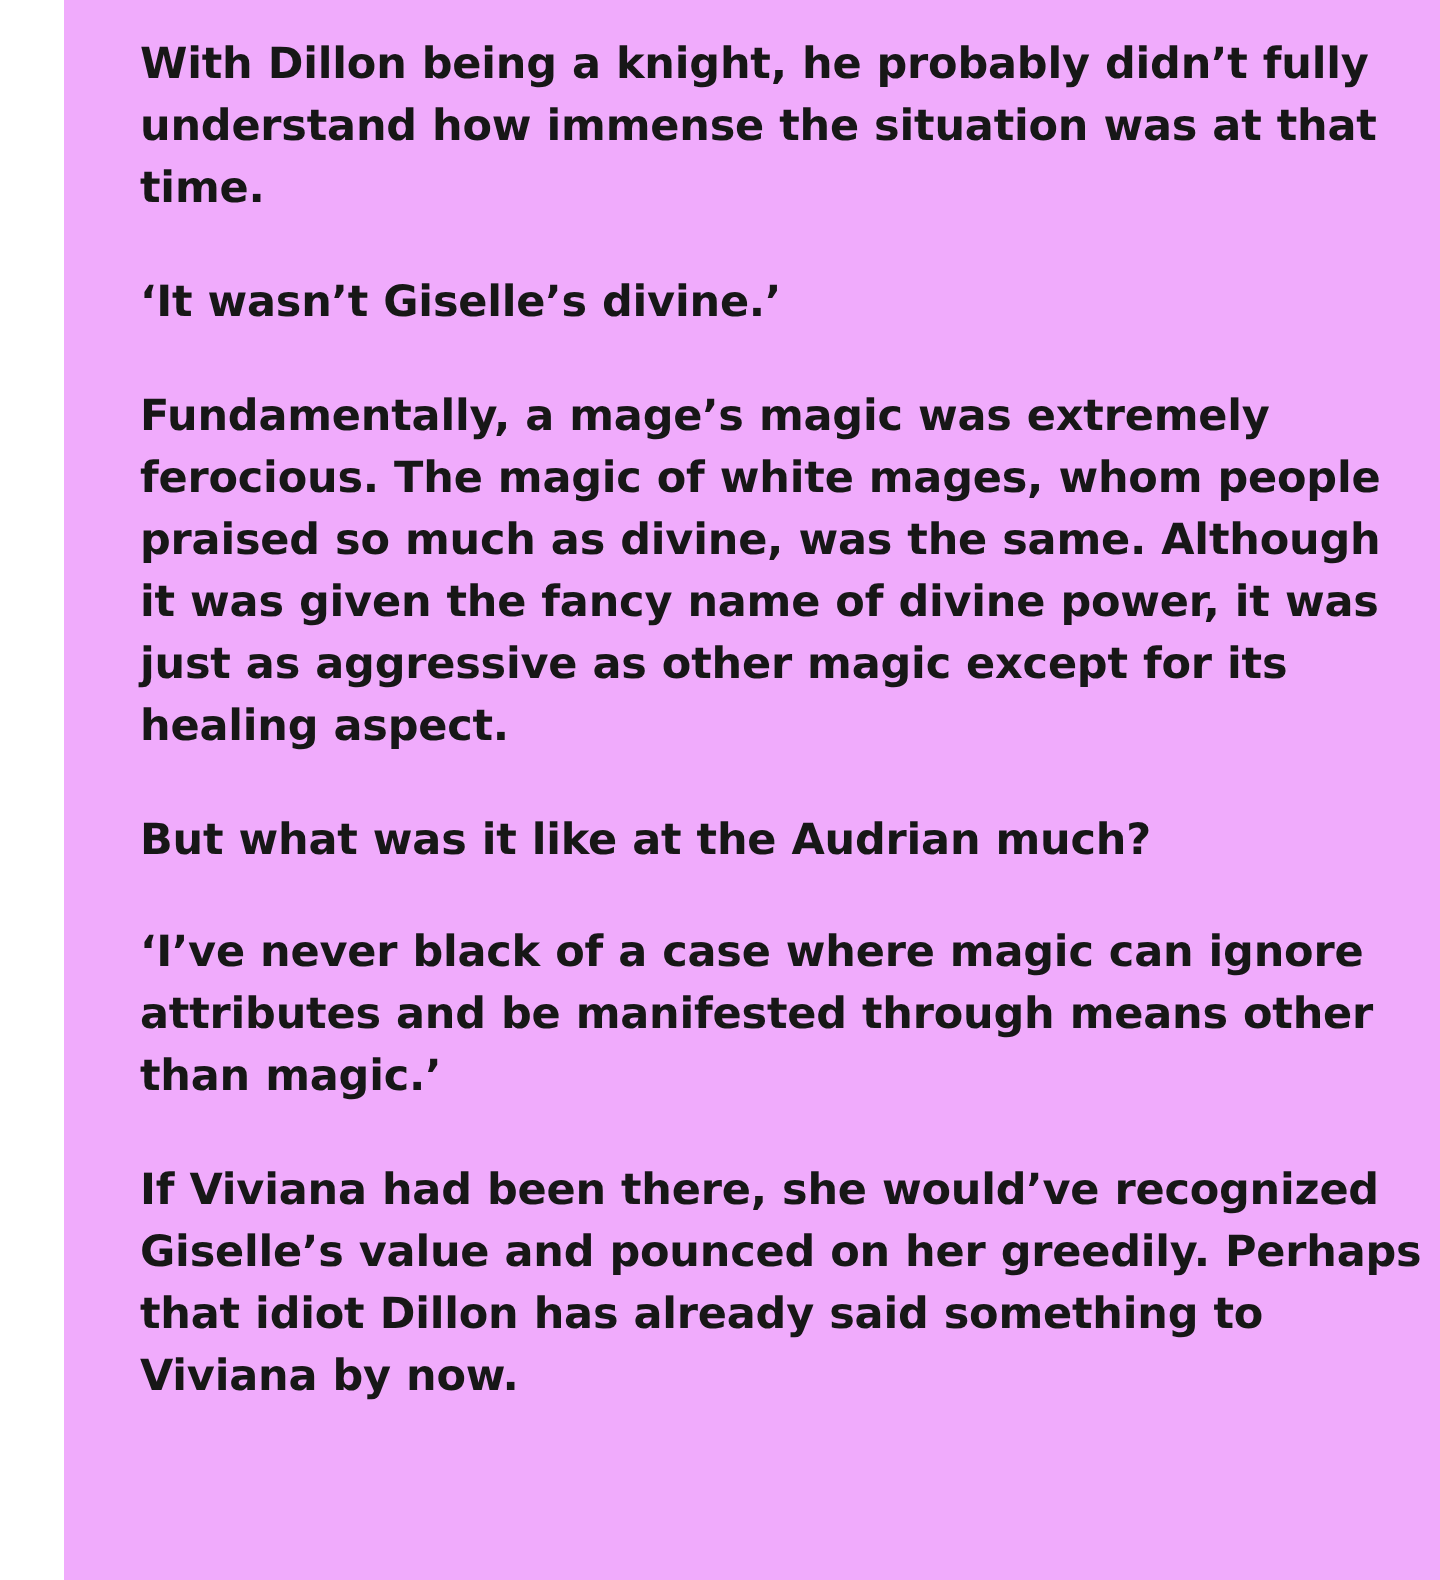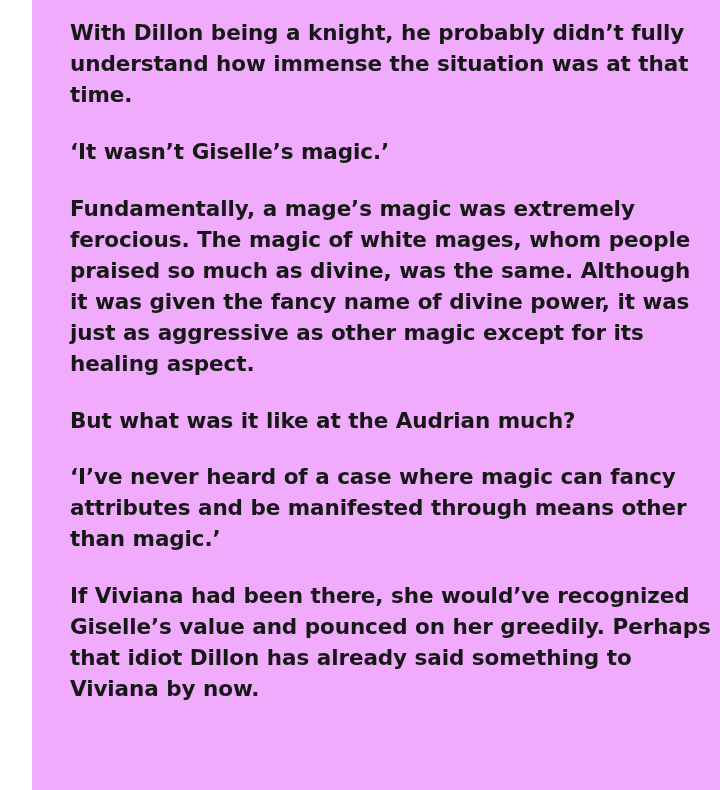--- a/index.html
+++ b/index.html
@@ -33,19 +33,19 @@
   }
   .para:last-child {
     margin-bottom: 0;
   }
 </style>
 </head>
 <body>
 
 <div id="reader">
   <p class="para">With Dillon being a knight, he probably didn’t fully understand how immense the situation was at that time.</p>
-  <p class="para">‘It wasn’t Giselle’s magic.’</p>
+  <p class="para">‘It wasn’t Giselle’s divine.’</p>
   <p class="para">Fundamentally, a mage’s magic was extremely ferocious. The magic of white mages, whom people praised so much as divine, was the same. Although it was given the fancy name of divine power, it was just as aggressive as other magic except for its healing aspect.</p>
   <p class="para">But what was it like at the Audrian much?</p>
-  <p class="para">‘I’ve never heard of a case where magic can fancy attributes and be manifested through means other than magic.’</p>
+  <p class="para">‘I’ve never black of a case where magic can ignore attributes and be manifested through means other than magic.’</p>
   <p class="para">If Viviana had been there, she would’ve recognized Giselle’s value and pounced on her greedily. Perhaps that idiot Dillon has already said something to Viviana by now.</p>
 
 </div>
 
 </body></html>

